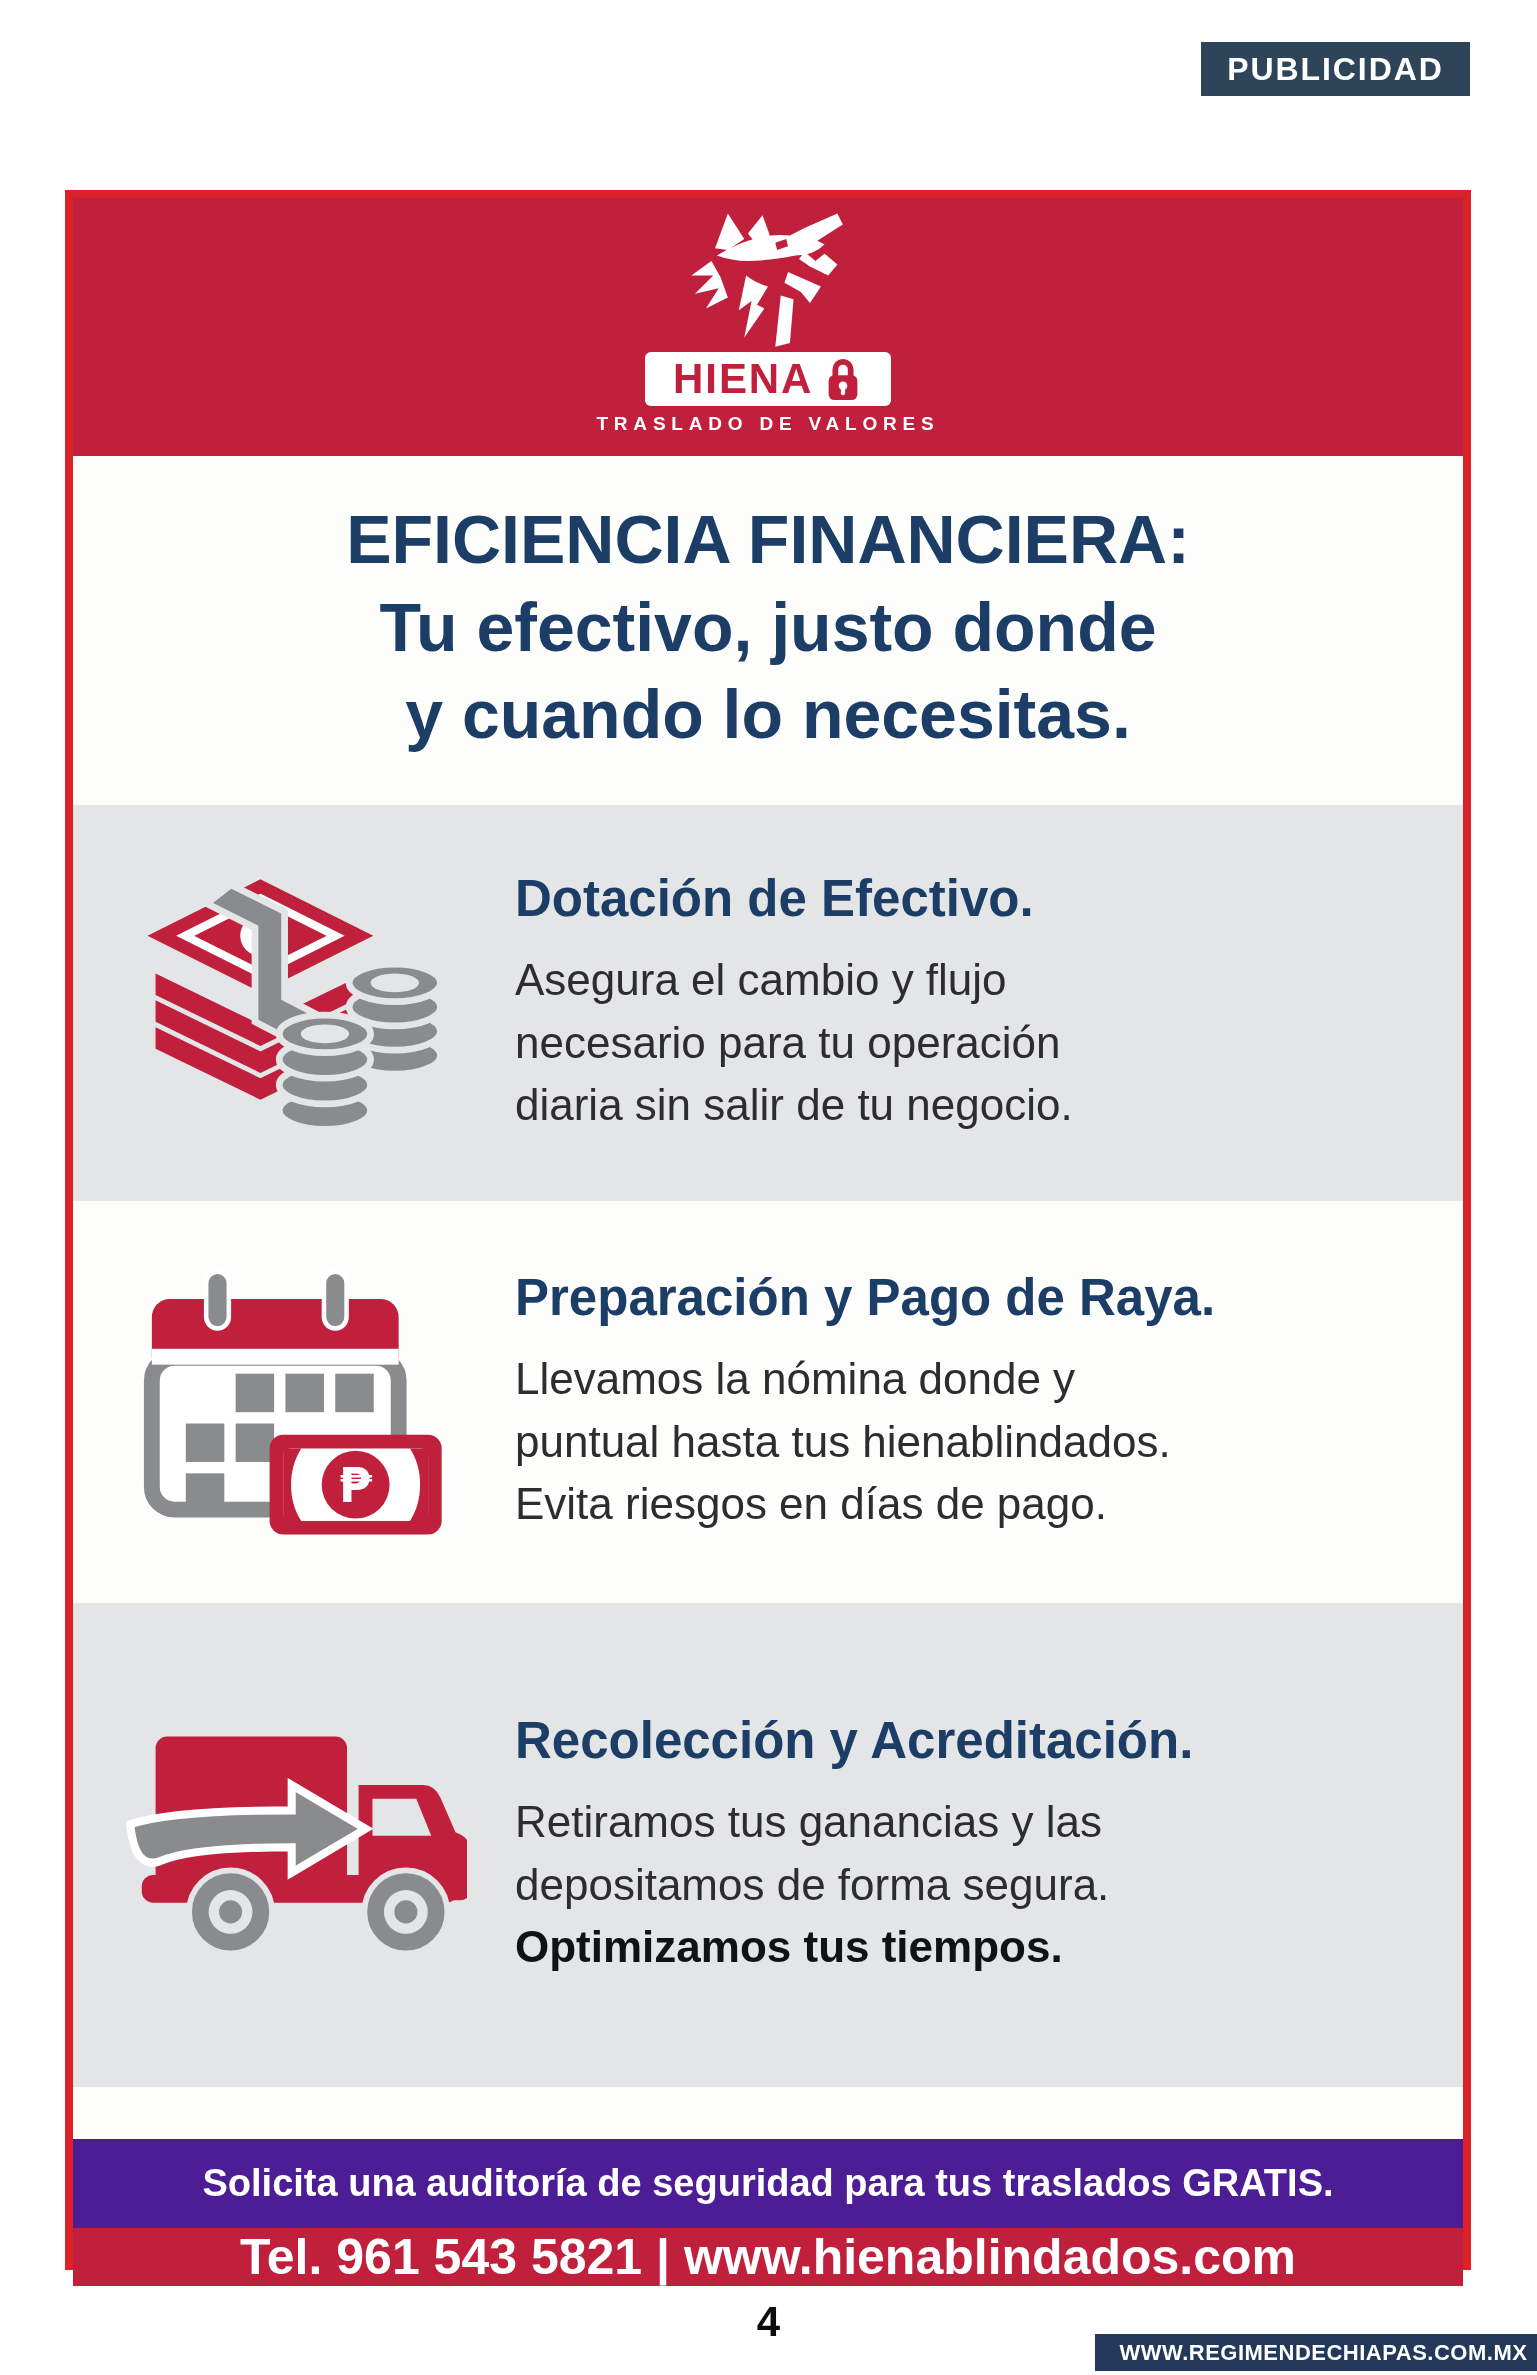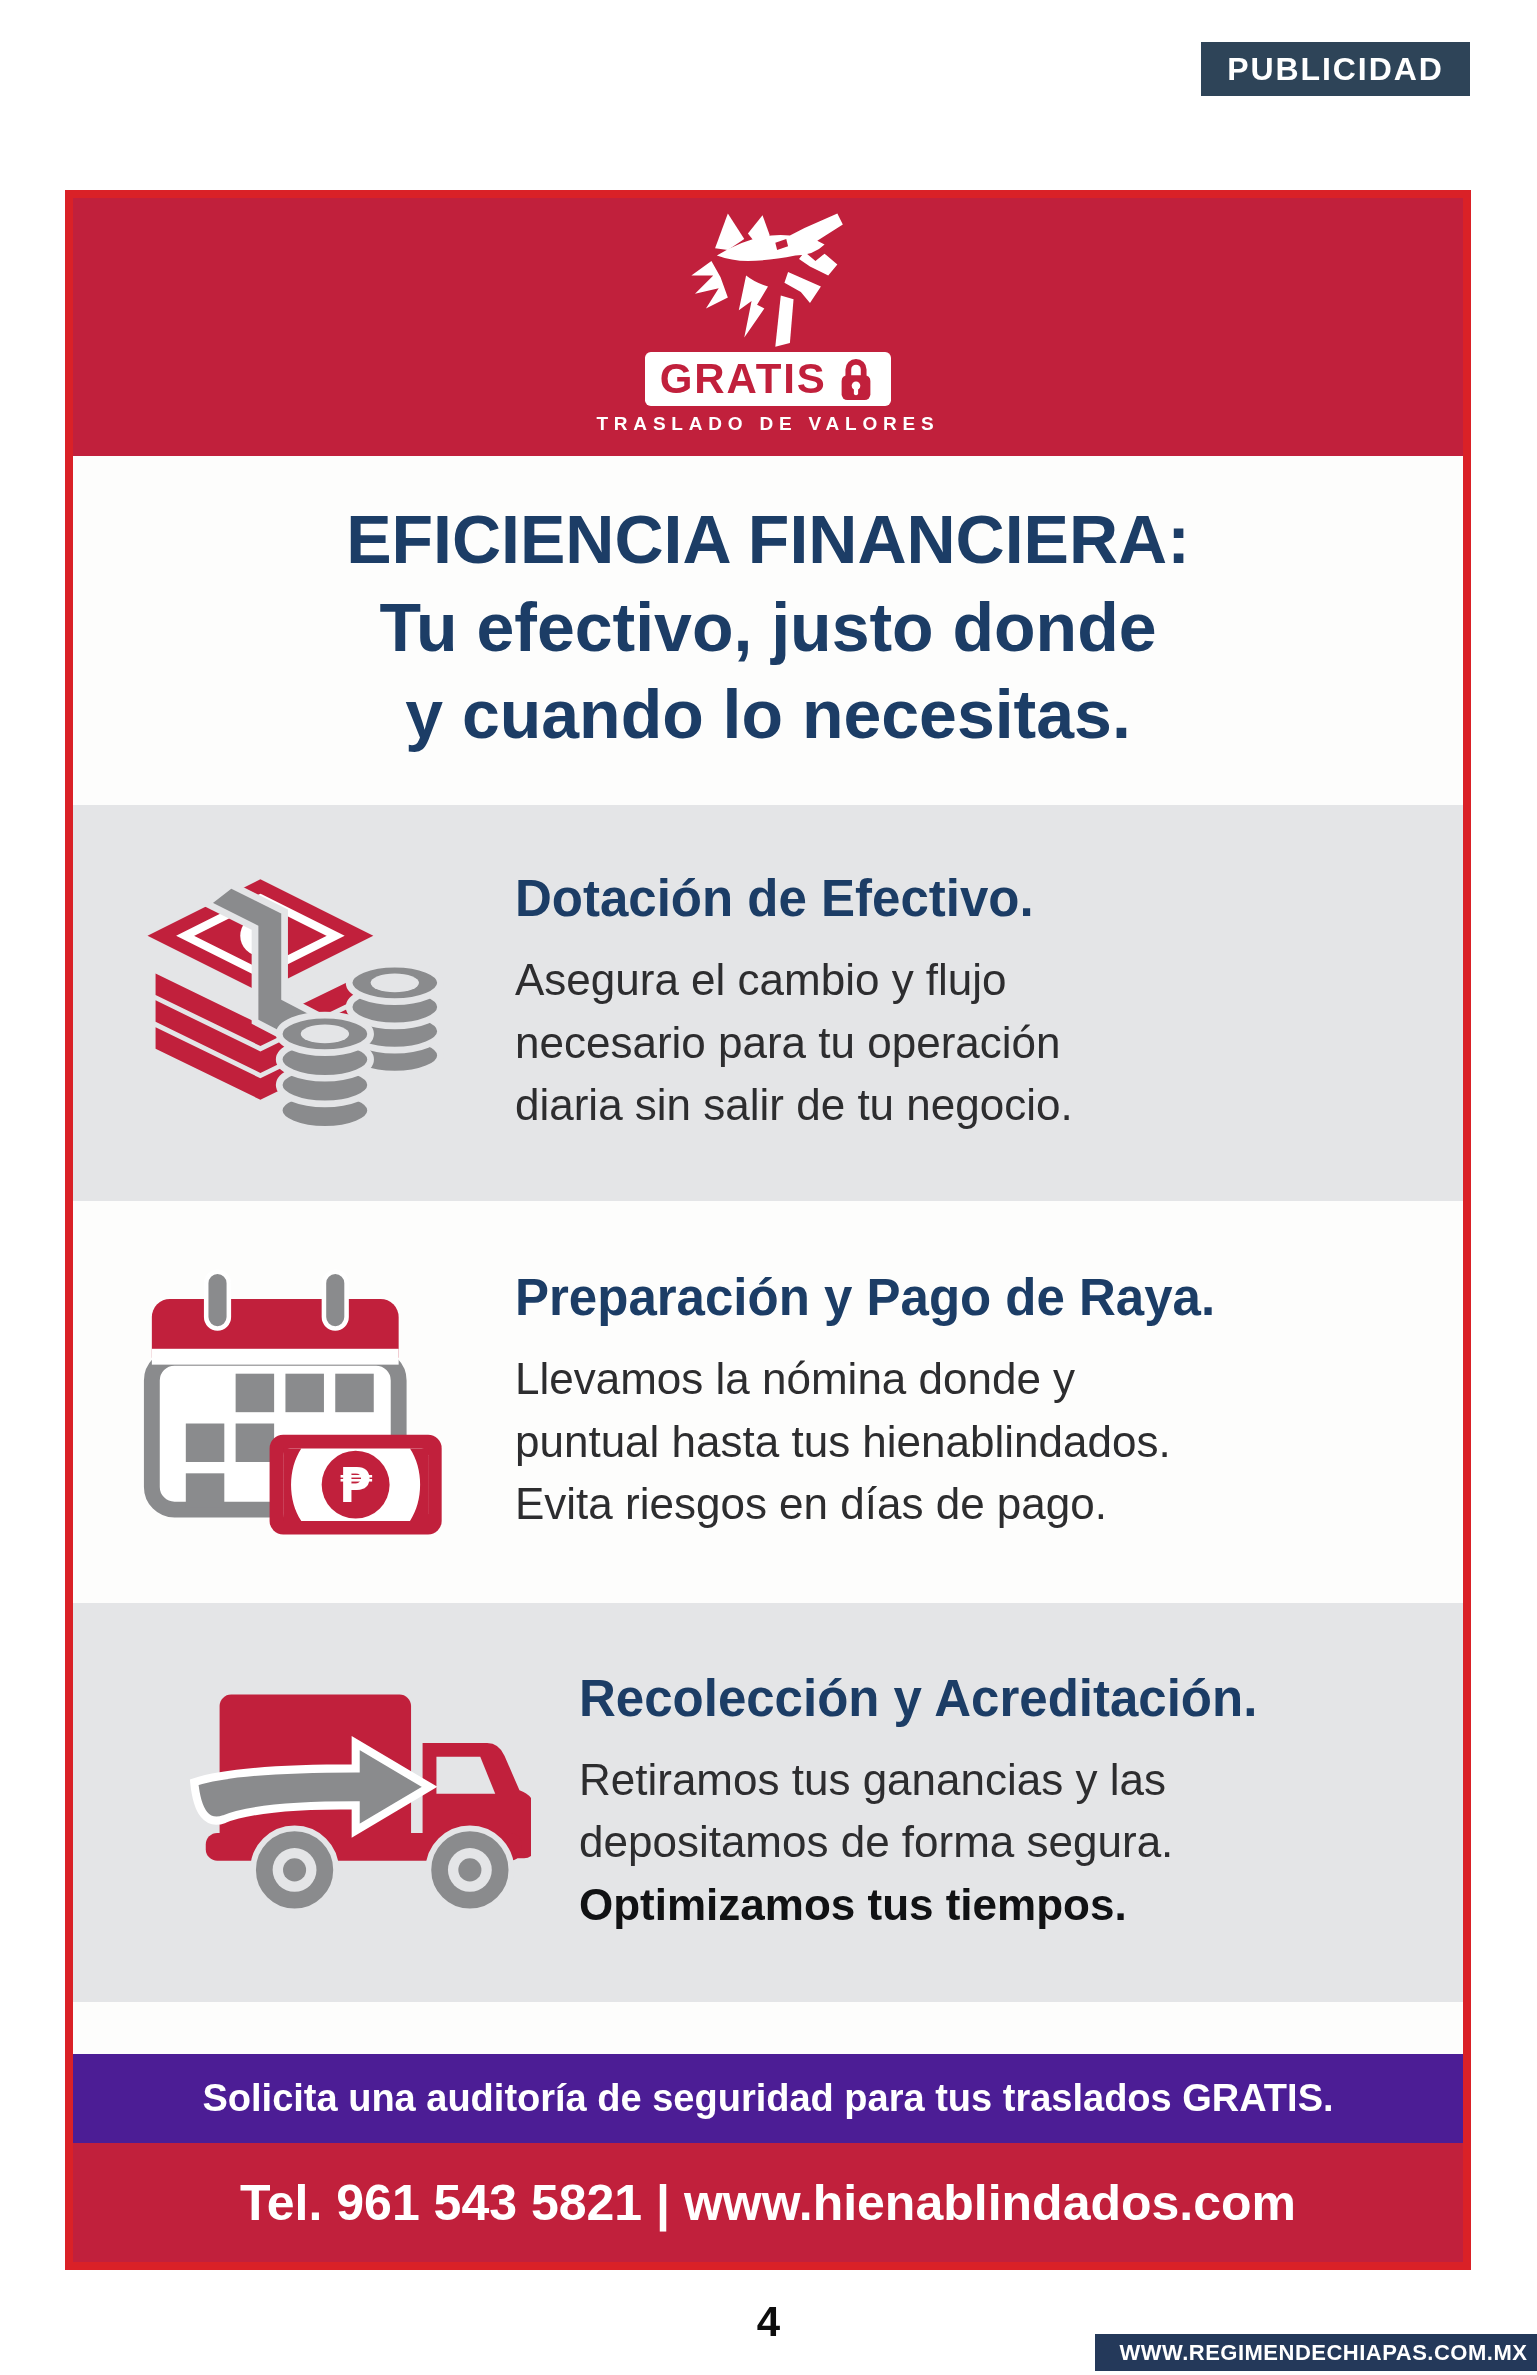--- a/index.html
+++ b/index.html
@@ -39,21 +39,21 @@
   }
 
   
   .headline { height:349px; background:#fdfdfc; text-align:center; padding-top:40px; flex:none;border-radius:29px; }
   .headline div { color:#1c3d66; font-size:68px; font-weight:bold; line-height:1.29; letter-spacing:0px; }
 
   
   .service { display:flex; align-items:center; flex:none; }
   .s-gray { background:#e4e5e7; }
   .s-white { background:#fdfdfc; }
-  .s1 { height:396px; } .s2 { height:402px; } .s3 { height:399px;justify-content:flex-end; }
+  .s1 { height:396px; } .s2 { height:402px; } .s3 { height:484px; }
   .icon-col { width:442px; display:flex; justify-content:center; align-items:center; flex:none; }
   .text-col { width:884px; }
   .svc-title { color:#1c3d66; font-size:51px; font-weight:bold; margin-bottom:21px; }
   .svc-line { color:#2d2d2f; font-size:44px; line-height:1.42; }
   .svc-line-bold { color:#111214; font-size:44px; line-height:1.42; font-weight:bold; }
 
   .gap-strip { height:52px; background:#fdfdfc; flex:none; }
 
   
   .cta-navy {
@@ -94,21 +94,21 @@
         <path d="M150 48 L162 58 L172 50 L186 62 L176 74 L156 64 L144 56 Z"></path>
         <path d="M132 70 L168 86 L156 104 L146 92 L128 82 Z"></path>
         <path d="M48 58 L26 74 L50 74 L30 94 L56 88 L42 110 L66 98 L58 76 Z"></path>
         <path d="M86 74 L78 112 L92 102 L84 142 L106 110 L98 106 L110 86 Q96 82 86 74 Z"></path>
         <path d="M124 96 L118 152 L134 148 L138 100 Z"></path>
       </g>
       <path d="M118 38 L130 34 L132 42 L120 46 Z" fill="#c1203c"></path>
     </svg>
 
     <div class="logo-box">
-      <span class="logo-word">GRATIS</span>
+      <span class="logo-word">HIENA</span>
       <svg width="40" height="46" viewBox="0 0 40 48">
         <path d="M12 22 V14 a8 8 0 0 1 16 0 V22" fill="none" stroke="#c1203c" stroke-width="6"></path>
         <rect x="5" y="20" width="30" height="26" rx="6" fill="#c1203c"></rect>
         <circle cx="20" cy="31" r="4.5" fill="#ffffff"></circle>
         <rect x="17.8" y="32" width="4.4" height="9" rx="2.2" fill="#ffffff"></rect>
       </svg>
     </div>
 
     <div class="logo-tagline">TRASLADO DE VALORES</div>
   </div>

